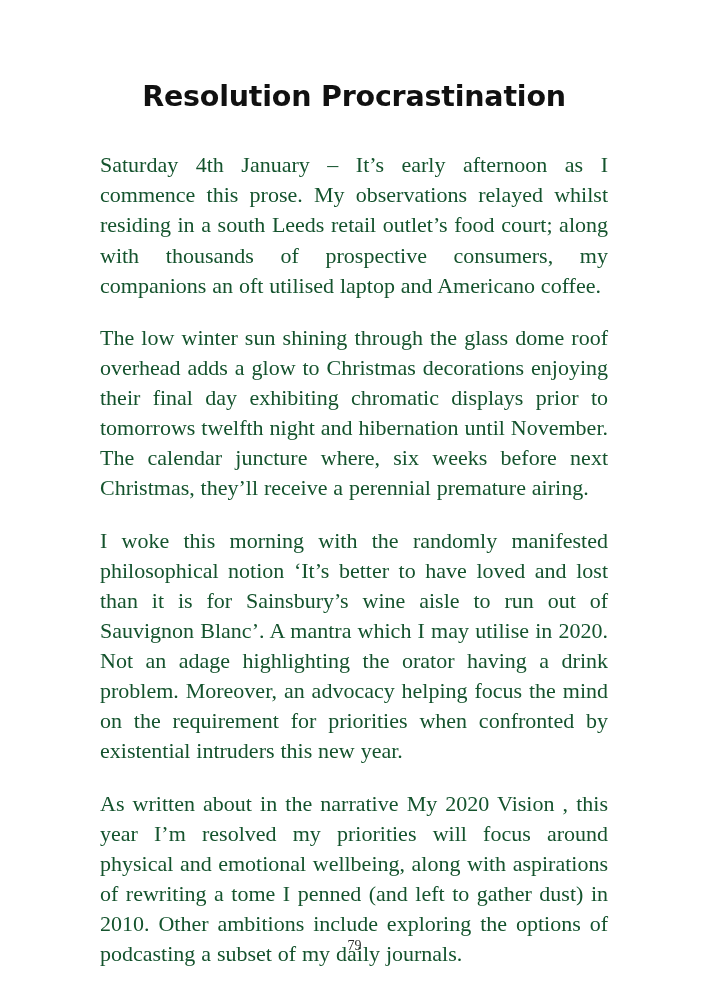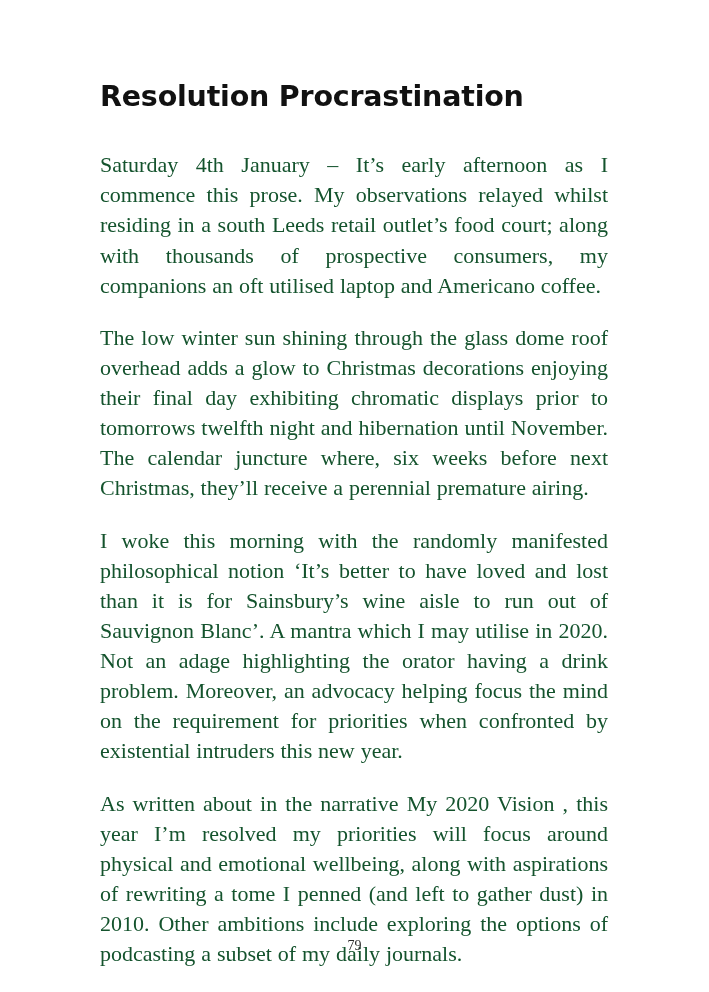--- a/index.html
+++ b/index.html
@@ -27,21 +27,21 @@
     position: absolute;
     left: 100px;
     top: 60px;
     width: 508px;
   }
   .doc-title {
     font-family: "DejaVu Sans", sans-serif;
     font-weight: bold;
     font-size: 28.5px;
     letter-spacing: -0.2px;
-    text-align: left;
+    text-align: center;
     color: #111111;
     margin: 0 0 36px 0;
     padding-top: 20px;
     line-height: 1.2;
   }
   .para {
     font-family: "Liberation Serif", serif;
     font-size: 22px;
     line-height: 1.37;
     text-align: justify;

